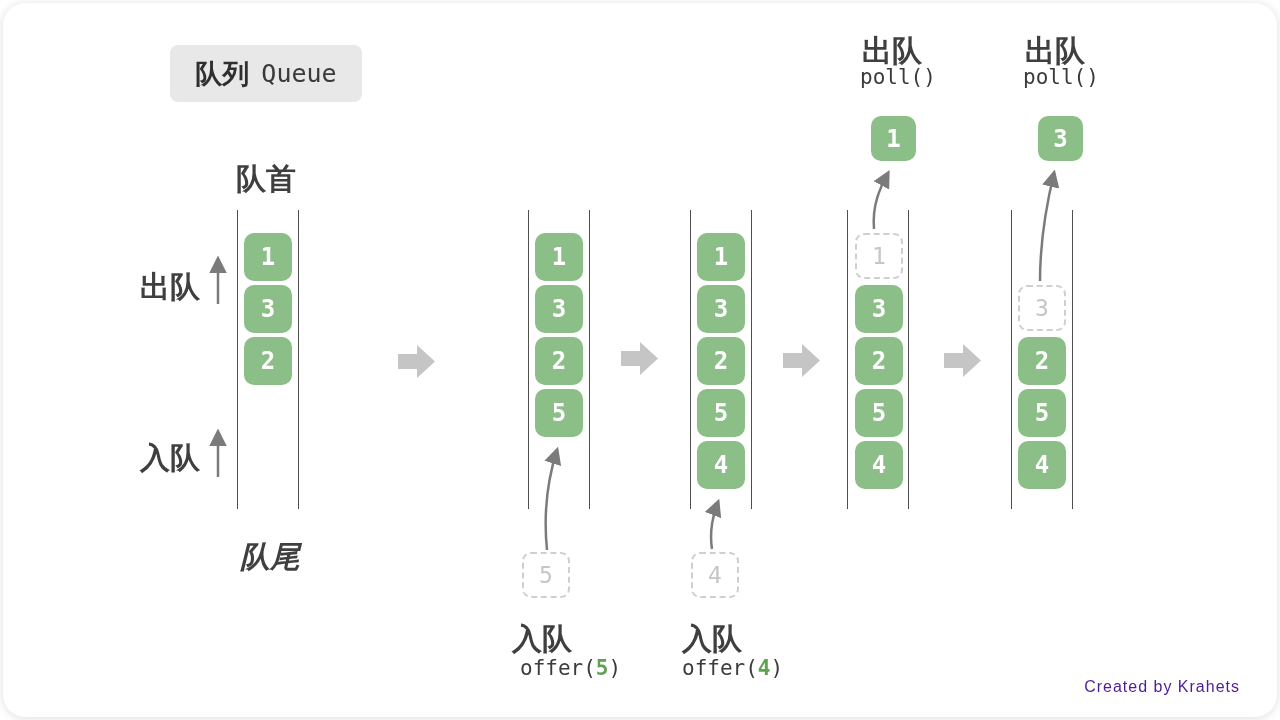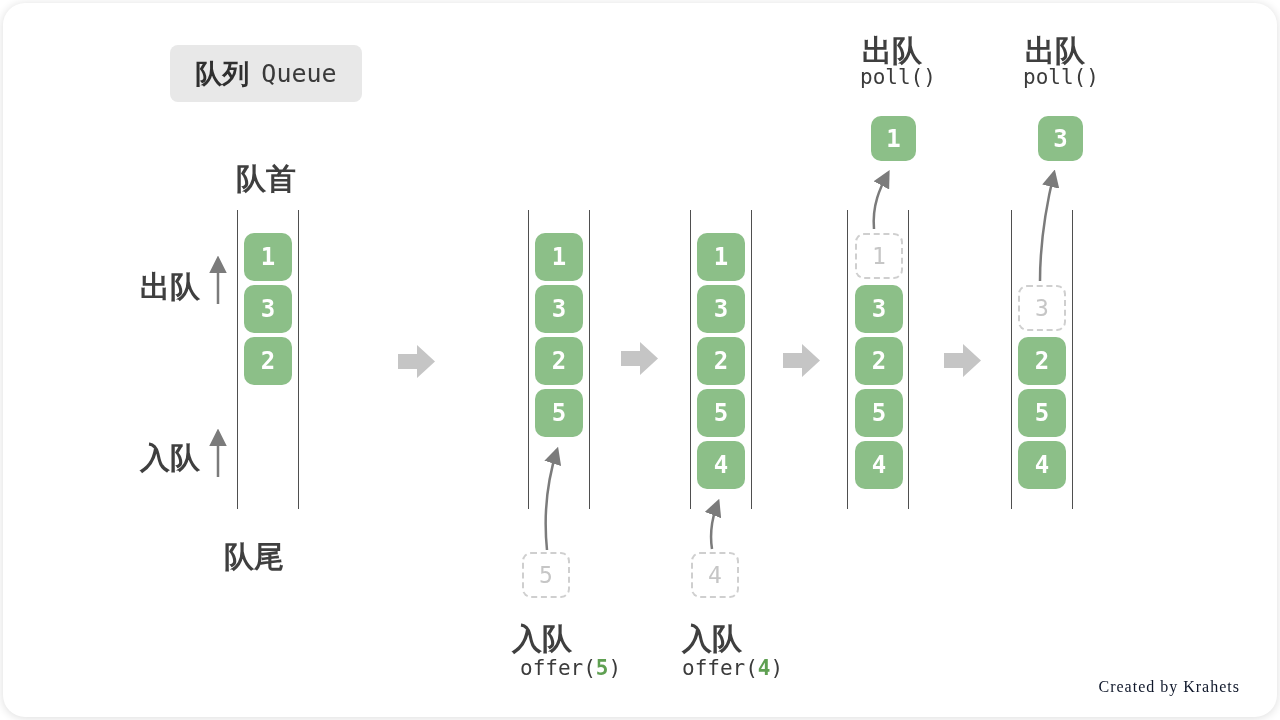--- a/index.html
+++ b/index.html
@@ -36,39 +36,39 @@
   .popped{width:45px;height:45px;}
   .ghost{
     position:absolute;width:48px;height:46px;border-radius:9px;background:#fff;
     border:2px dashed #cfcfcf;color:var(--ghost);display:flex;align-items:center;justify-content:center;
     font-family:"DejaVu Sans Mono","Liberation Mono",monospace;font-size:23px;
   }
 
   .code-label{position:absolute;font-family:"DejaVu Sans Mono","Liberation Mono",monospace;font-size:21px;color:#3b3b3b;white-space:nowrap;}
   .code-num{color:var(--code-green);font-weight:bold;}
 
-  .watermark{position:absolute;right:40px;bottom:24px;font-family:Liberation Serif, serif;font-size:16px;color:#0f172a;letter-spacing:1px;}
+  .watermark{position:absolute;right:40px;bottom:24px;font-family:Liberation Sans, sans-serif;font-size:16px;color:#4c1d95;letter-spacing:1px;}
 
   svg.overlay{position:absolute;inset:0;width:1280px;height:720px;pointer-events:none;}
   .flow-arrow{fill:var(--big-arrow);}
   .thin-arrow{stroke:#7b7b7b;stroke-width:2.5;fill:none;}
 </style>
 </head>
 <body>
 
 <div class="canvas">
   <div class="card"></div>
 
   <div class="title-badge">
     <span class="title-zh">队列</span>
     <span class="title-en">Queue</span>
   </div>
 
   <div class="cjk-label center" style="left:236px;top:159px;width:64px;">队首</div>
-  <div class="cjk-label center" style="left:224px;top:537px;width:64px;">队尾</div>
+  <div class="cjk-label center" style="left:240px;top:537px;width:64px;font-style:italic;">队尾</div>
   <div class="cjk-label right" style="left:126px;top:267px;width:74px;">出队</div>
   <div class="cjk-label right" style="left:126px;top:438px;width:74px;">入队</div>
 
   <div class="queue-track" style="left:237px;"></div>
   <div class="queue-track" style="left:528px;"></div>
   <div class="queue-track" style="left:690px;"></div>
   <div class="queue-track" style="left:847px;"></div>
   <div class="queue-track" style="left:1011px;"></div>
 
   <div class="cell" style="left:244px;top:233px;">1</div>

